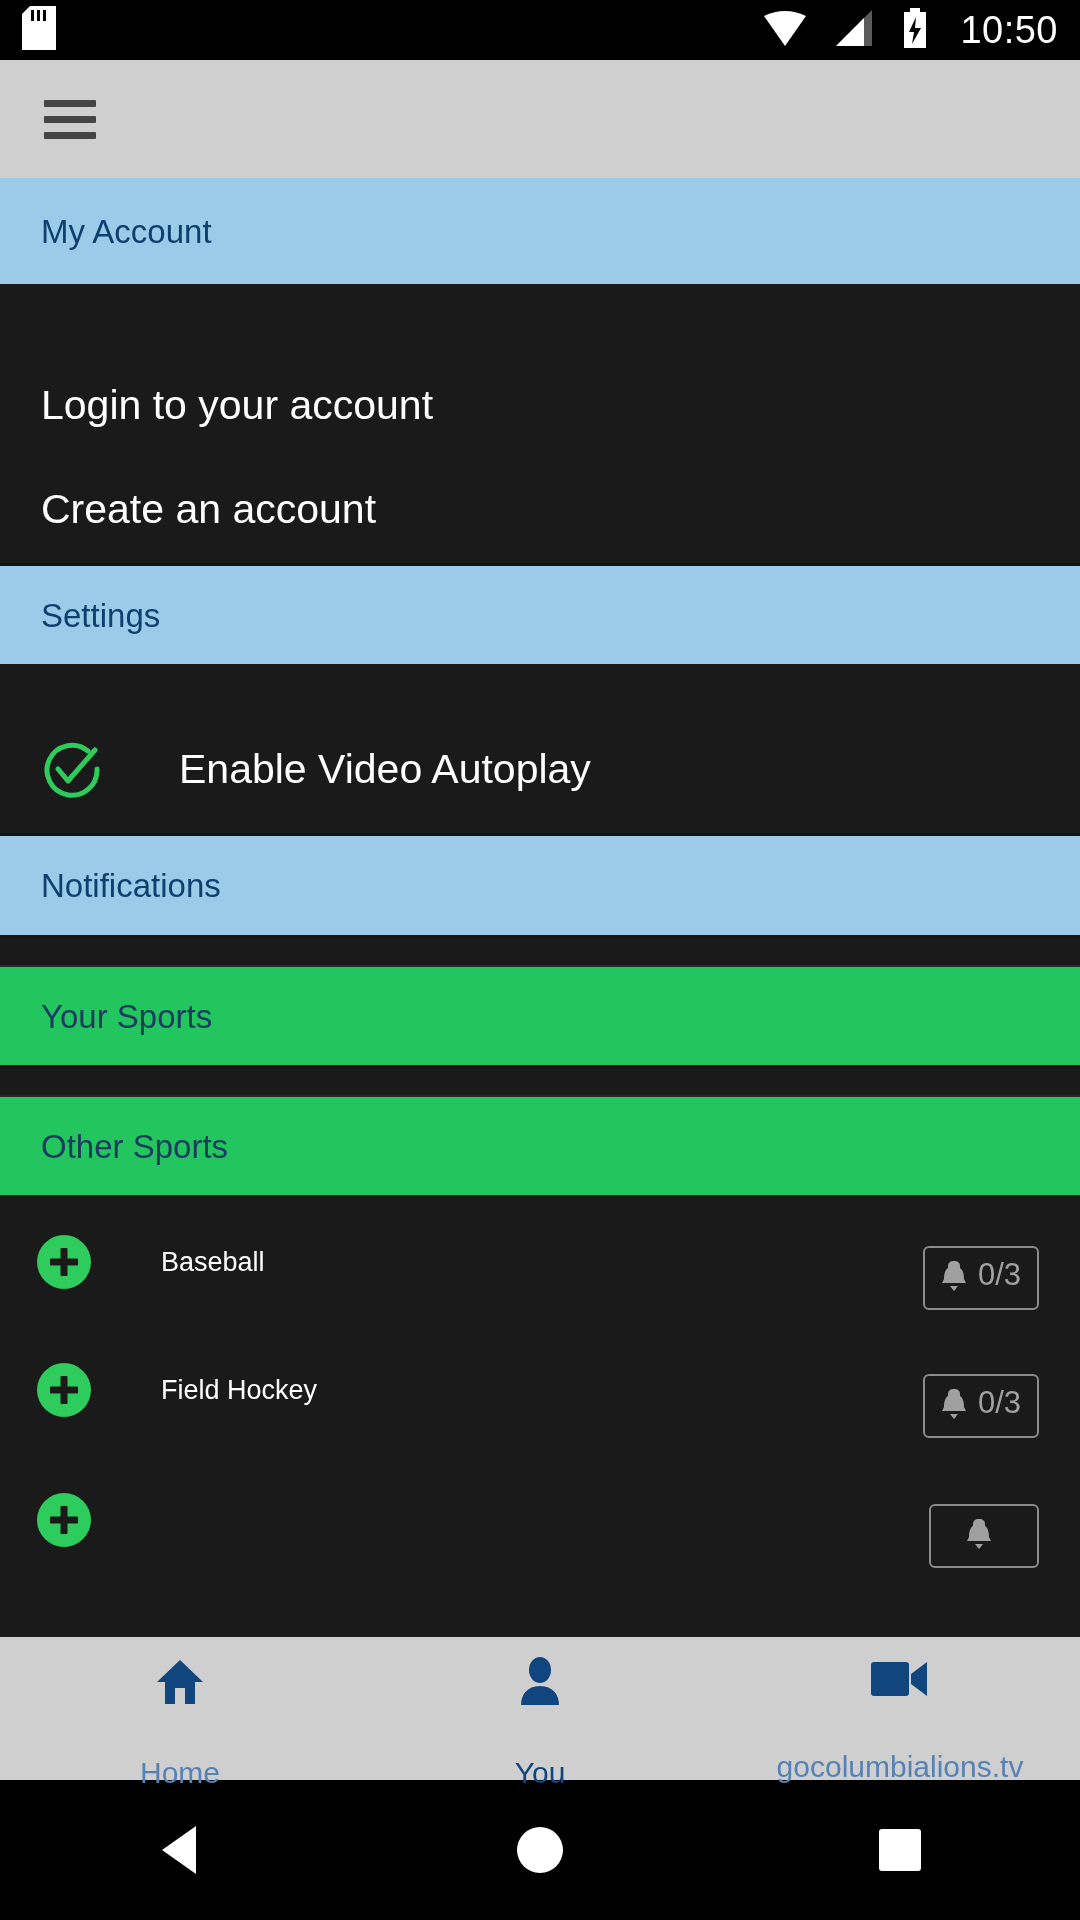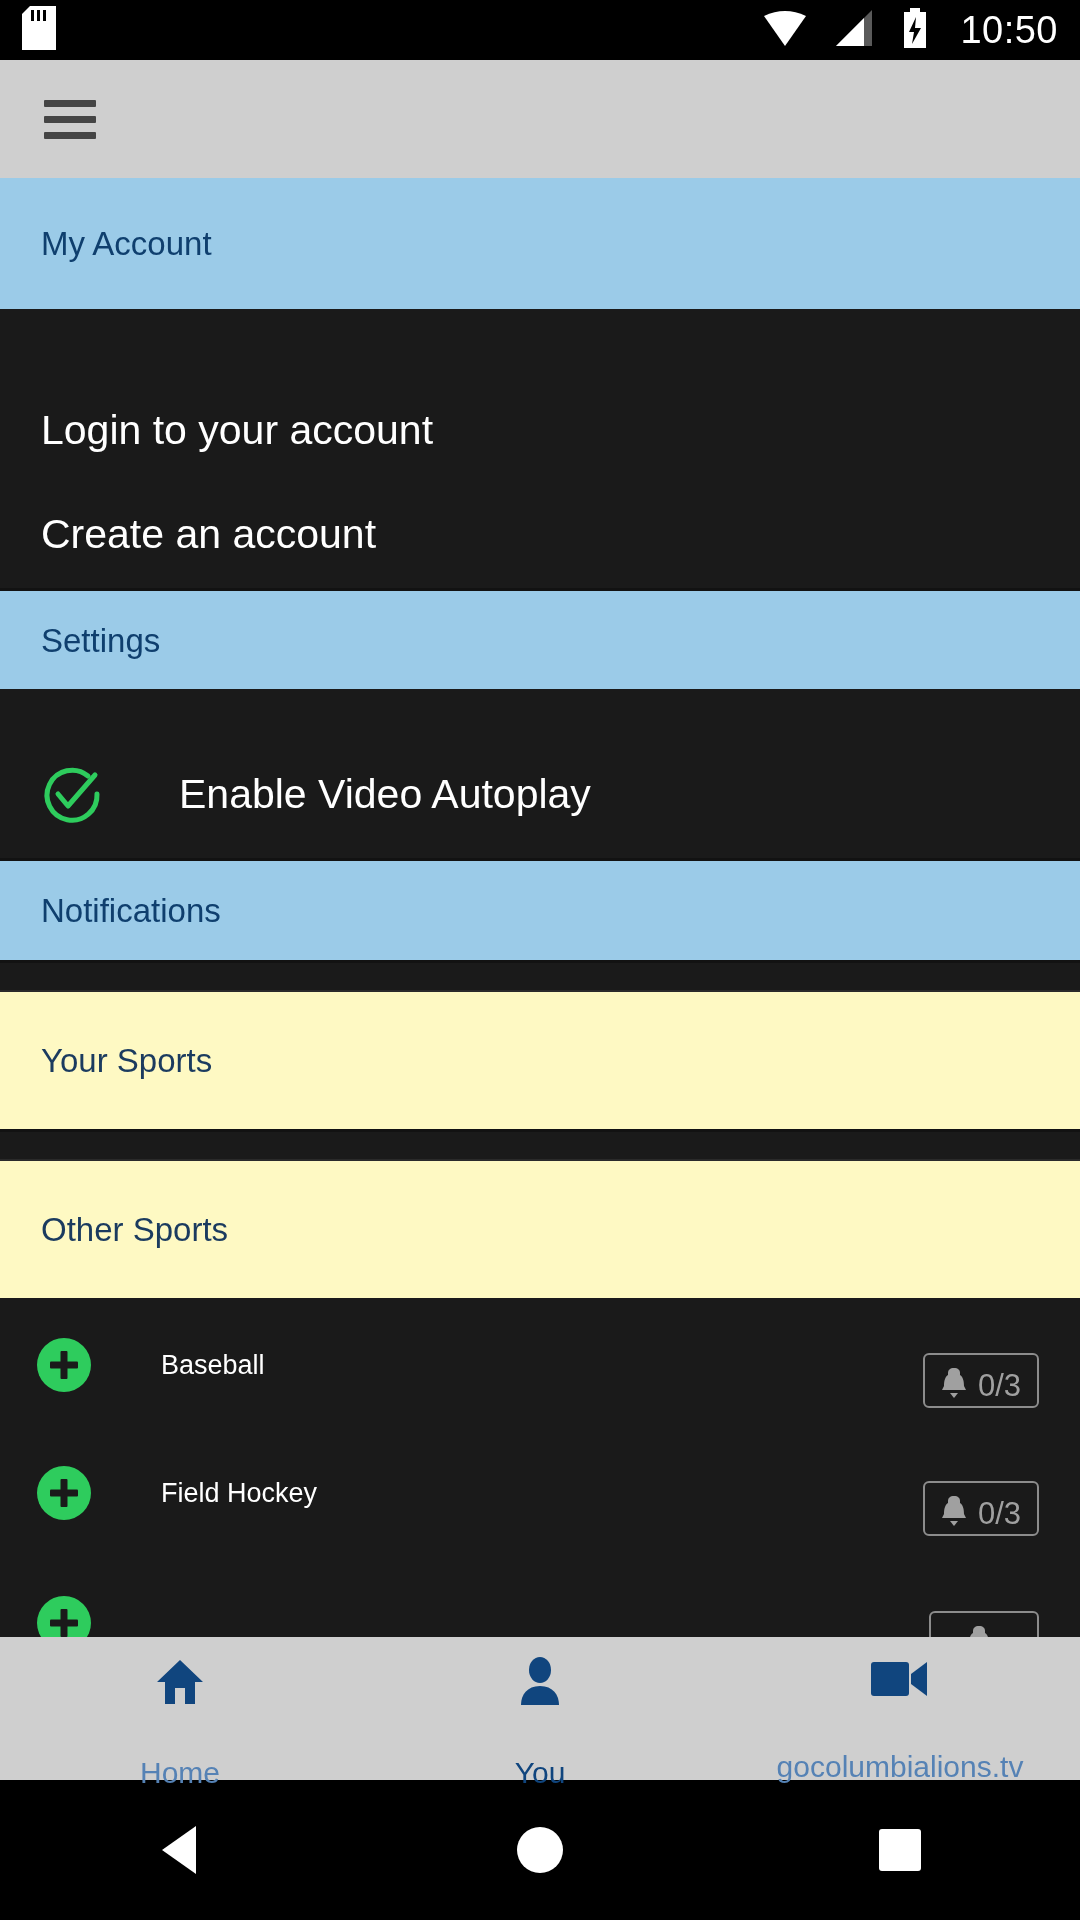--- a/index.html
+++ b/index.html
@@ -77,21 +77,21 @@
   .content {
     position: absolute;
     top: 178px; left: 0;
     width: 1080px;
     bottom: 0;
     background: #1a1a1a;
   }
 
   .section-header {
     background: #9bcbe8;
-    height: 131px;
+    height: 106px;
     display: flex;
     align-items: center;
     box-sizing: border-box;
     padding-left: 41px;
     border-top: 3px solid #121212;
   }
   .section-header.first { border-top: none; }
   .section-header .section-title {
     color: #0f3f6e;
     font-size: 33px;
@@ -129,22 +129,22 @@
 
   .gap-dark {
     height: 32px;
     background: #1a1a1a;
     border-top: 3px solid #121212;
     border-bottom: 2px solid #2a2a2a;
     box-sizing: border-box;
   }
 
   .white-section {
-    background: #fef9c3;
-    height: 137px;
+    background: #22c55e;
+    height: 98px;
     display: flex;
     align-items: center;
     box-sizing: border-box;
     padding-left: 41px;
   }
   .white-section .white-title {
     color: #1b3b5f;
     font-size: 33px;
     line-height: 1;
   }
@@ -186,25 +186,25 @@
     transform: translateX(-50%);
   }
   .plus-badge::after {
     top: 50%; left: 13px;
     height: 7px; width: 28px;
     transform: translateY(-50%);
   }
 
   .notif-badge {
     display: flex;
-    align-items: center;
+    align-items: flex-start;
     gap: 9px;
     border: 2px solid #8c8c8c;
     border-radius: 6px;
-    padding: 11px 16px 2px 14px;
+    padding: 11px 16px 11px 14px;
     box-sizing: border-box;
     min-width: 110px;
     justify-content: center;
     flex: none;
     margin-top: 31px;
   }
   .notif-count {
     color: #a0a0a0;
     font-size: 31px;
     line-height: 1;

